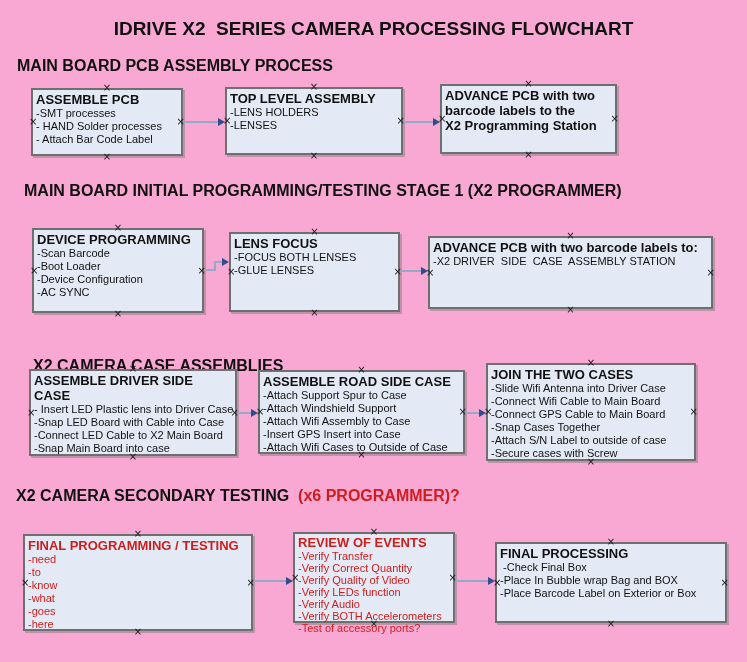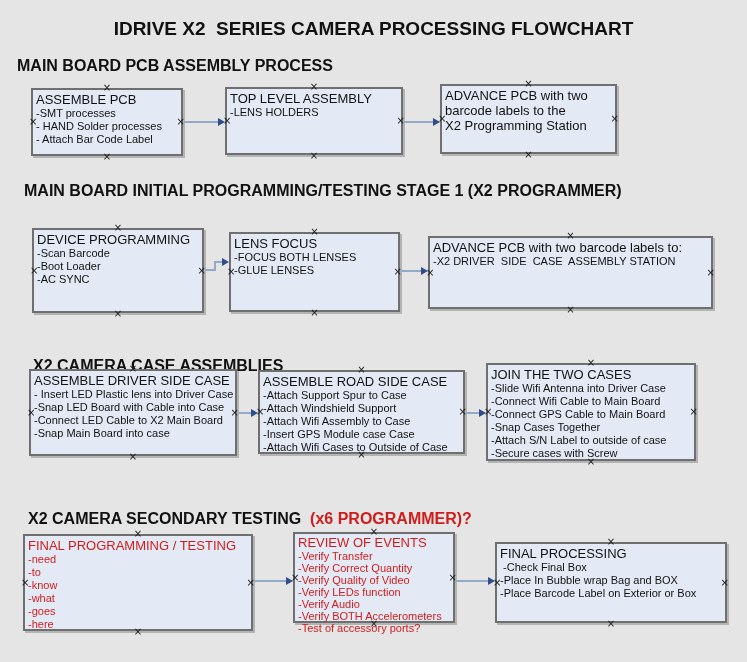--- a/index.html
+++ b/index.html
@@ -1,33 +1,33 @@
 <!DOCTYPE html>
 <html><head>
 <meta charset="utf-8">
 <style>
   html,body{margin:0;padding:0;background:#ffffff;}
   .canvas{
-    position:relative;width:747px;height:662px;background:#e5e5e5;
+    position:relative;width:747px;height:662px;background:#f9a8d4;
     font-family:"Liberation Sans", sans-serif;color:#111;overflow:hidden;
   }
   .main-title{
     position:absolute;top:18px;left:0;width:747px;text-align:center;
     font-size:19px;font-weight:bold;color:#111;margin:0;white-space:pre;
   }
   .section-heading{
     position:absolute;font-size:16px;font-weight:bold;color:#111;white-space:pre;
   }
   .section-heading .red-part{color:#cf1d1d;}
   .box{
     position:absolute;background:#e4eaf5;border:2px solid #6f6f6f;
     box-shadow:2px 2px 0 rgba(120,120,120,.45);
     padding:2px 3px;box-sizing:border-box;overflow:visible;
   }
-  .box-title{font-size:13px;line-height:15px;font-weight:normal;white-space:pre-line;}
+  .box-title{font-size:13px;line-height:15px;font-weight:bold;white-space:pre-line;}
   .box-item{font-size:11px;line-height:13px;white-space:pre;}
   .box.red .box-title,.box.red .box-item{color:#cf1d1d;}
   .box.compact .box-title{font-size:13px;line-height:14px;}
   .box.compact .box-item{line-height:12px;}
   .hx{
     position:absolute;font-family:"DejaVu Sans", sans-serif;font-size:10px;
     line-height:1;color:#1a1a1a;pointer-events:none;
   }
   .hx.t{top:-7px;left:50%;transform:translateX(-50%);}
   .hx.b{bottom:-8px;left:50%;transform:translateX(-50%);}
@@ -48,56 +48,58 @@
 </head>
 <body>
 
 <div class="canvas">
 
   <h1 class="main-title">IDRIVE X2  SERIES CAMERA PROCESSING FLOWCHART</h1>
 
   <div class="section-heading" style="left:17px;top:57px;">MAIN BOARD PCB ASSEMBLY PROCESS</div>
   <div class="section-heading" style="left:24px;top:182px;">MAIN BOARD INITIAL PROGRAMMING/TESTING STAGE 1 (X2 PROGRAMMER)</div>
   <div class="section-heading" style="left:33px;top:357px;">X2 CAMERA CASE ASSEMBLIES</div>
-  <div class="section-heading" style="left:28px;top:487px;margin-top:23px;"><span>X2 CAMERA SECONDARY TESTING</span><span class="red-part">  (x6 PROGRAMMER)?</span></div>
+  <div class="section-heading" style="left:16px;top:487px;"><span>X2 CAMERA SECONDARY TESTING</span><span class="red-part">  (x6 PROGRAMMER)?</span></div>
 
   <div class="box" style="left:31px;top:88px;width:152px;height:68px;">
     <div class="box-title">ASSEMBLE PCB</div>
     <div class="box-item">-SMT processes</div>
     <div class="box-item">- HAND Solder processes</div>
     <div class="box-item">- Attach Bar Code Label</div>
     <span class="hx t">×</span>
     <span class="hx b">×</span>
     <span class="hx l">×</span>
     <span class="hx r">×</span>
   </div>
 
   <div class="box" style="left:225px;top:87px;width:178px;height:68px;">
     <div class="box-title">TOP LEVEL ASSEMBLY</div>
     <div class="box-item">-LENS HOLDERS</div>
+    <div class="box-item">-LENSES</div>
     <span class="hx t">×</span>
     <span class="hx b">×</span>
     <span class="hx l">×</span>
     <span class="hx r">×</span>
   </div>
 
   <div class="box" style="left:440px;top:84px;width:177px;height:70px;">
     <div class="box-title">ADVANCE PCB with two
 barcode labels to the
  X2 Programming Station</div>
     <span class="hx t">×</span>
     <span class="hx b">×</span>
     <span class="hx l">×</span>
     <span class="hx r">×</span>
   </div>
 
   <div class="box" style="left:32px;top:228px;width:172px;height:85px;">
     <div class="box-title">DEVICE PROGRAMMING</div>
     <div class="box-item">-Scan Barcode</div>
     <div class="box-item">-Boot Loader</div>
+    <div class="box-item">-Device Configuration</div>
     <div class="box-item">-AC SYNC</div>
     <span class="hx t">×</span>
     <span class="hx b">×</span>
     <span class="hx l">×</span>
     <span class="hx r">×</span>
   </div>
 
   <div class="box" style="left:229px;top:232px;width:171px;height:80px;">
     <div class="box-title">LENS FOCUS</div>
     <div class="box-item">-FOCUS BOTH LENSES</div>
@@ -127,21 +129,21 @@
     <span class="hx b">×</span>
     <span class="hx l">×</span>
     <span class="hx r">×</span>
   </div>
 
   <div class="box" style="left:258px;top:370px;width:207px;height:84px;">
     <div class="box-title">ASSEMBLE ROAD SIDE CASE</div>
     <div class="box-item">-Attach Support Spur to Case</div>
     <div class="box-item">-Attach Windshield Support</div>
     <div class="box-item">-Attach Wifi Assembly to Case</div>
-    <div class="box-item">-Insert GPS Module case Case</div>
+    <div class="box-item">-Insert GPS Insert into Case</div>
     <div class="box-item">-Attach Wifi Cases to Outside of Case</div>
     <span class="hx t">×</span>
     <span class="hx b">×</span>
     <span class="hx l">×</span>
     <span class="hx r">×</span>
   </div>
 
   <div class="box" style="left:486px;top:363px;width:210px;height:98px;">
     <div class="box-title">JOIN THE TWO CASES</div>
     <div class="box-item">-Slide Wifi Antenna into Driver Case</div>

